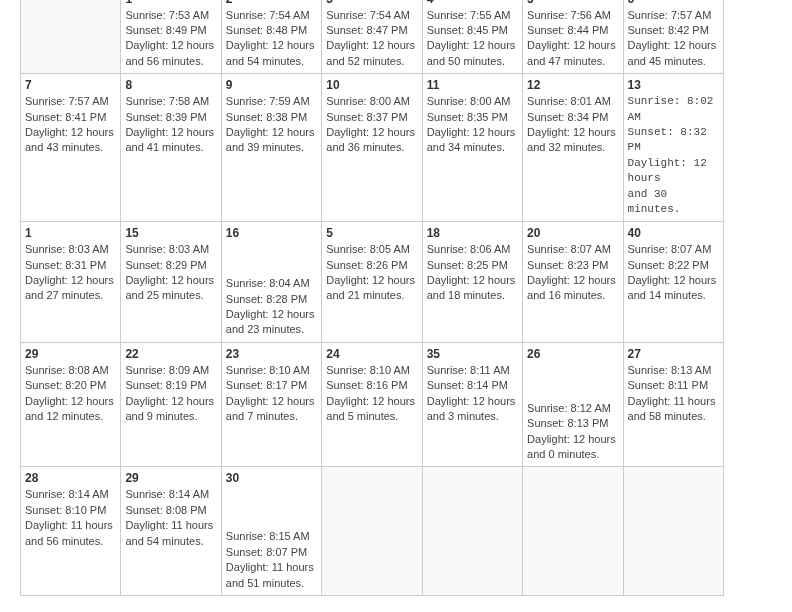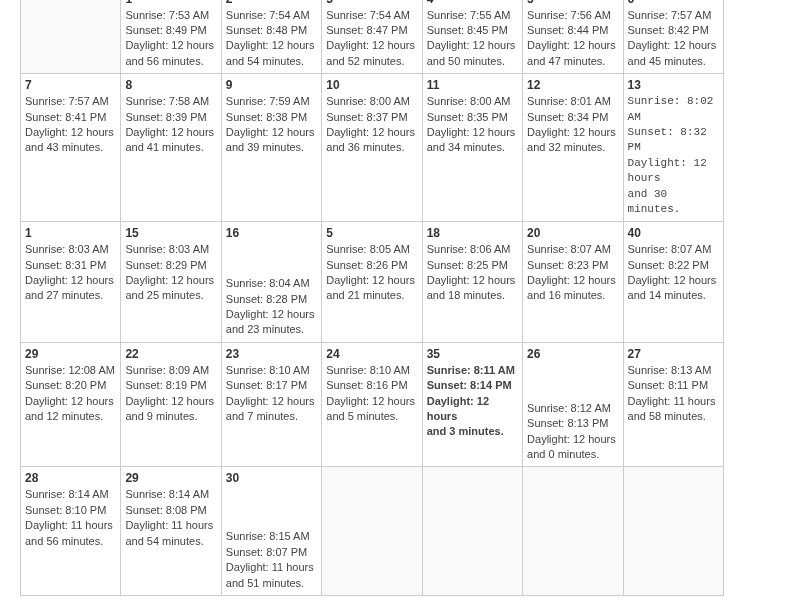--- a/index.html
+++ b/index.html
@@ -271,21 +271,21 @@
             <span class="day-number">40</span>
             <div class="day-info" style="white-space: pre-line;">Sunrise: 8:07 AM
 Sunset: 8:22 PM
 Daylight: 12 hours
 and 14 minutes.</div>
           </td>
         </tr>
         <tr>
           <td>
             <span class="day-number">29</span>
-            <div class="day-info" style="white-space: pre-line;">Sunrise: 12:08 AM
+            <div class="day-info" style="white-space: pre-line;">Sunrise: 8:08 AM
 Sunset: 8:20 PM
 Daylight: 12 hours
 and 12 minutes.</div>
           </td>
           <td>
             <span class="day-number">22</span>
             <div class="day-info" style="white-space: pre-line;">Sunrise: 8:09 AM
 Sunset: 8:19 PM
 Daylight: 12 hours
 and 9 minutes.</div>
@@ -299,21 +299,21 @@
           </td>
           <td>
             <span class="day-number">24</span>
             <div class="day-info" style="white-space: pre-line;">Sunrise: 8:10 AM
 Sunset: 8:16 PM
 Daylight: 12 hours
 and 5 minutes.</div>
           </td>
           <td>
             <span class="day-number">35</span>
-            <div class="day-info" style="white-space: pre-line; font-weight: bold;">Sunrise: 8:11 AM
+            <div class="day-info" style="white-space: pre-line;">Sunrise: 8:11 AM
 Sunset: 8:14 PM
 Daylight: 12 hours
 and 3 minutes.</div>
           </td>
           <td>
             <span class="day-number">26</span>
             <div class="day-info" style="white-space: pre-line; margin-top: 40px;">Sunrise: 8:12 AM
 Sunset: 8:13 PM
 Daylight: 12 hours
 and 0 minutes.</div>

